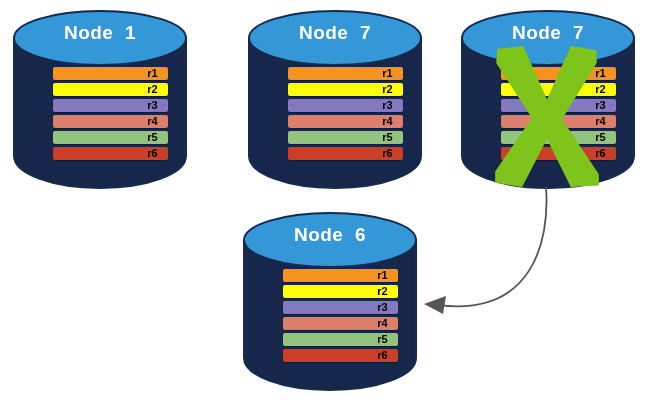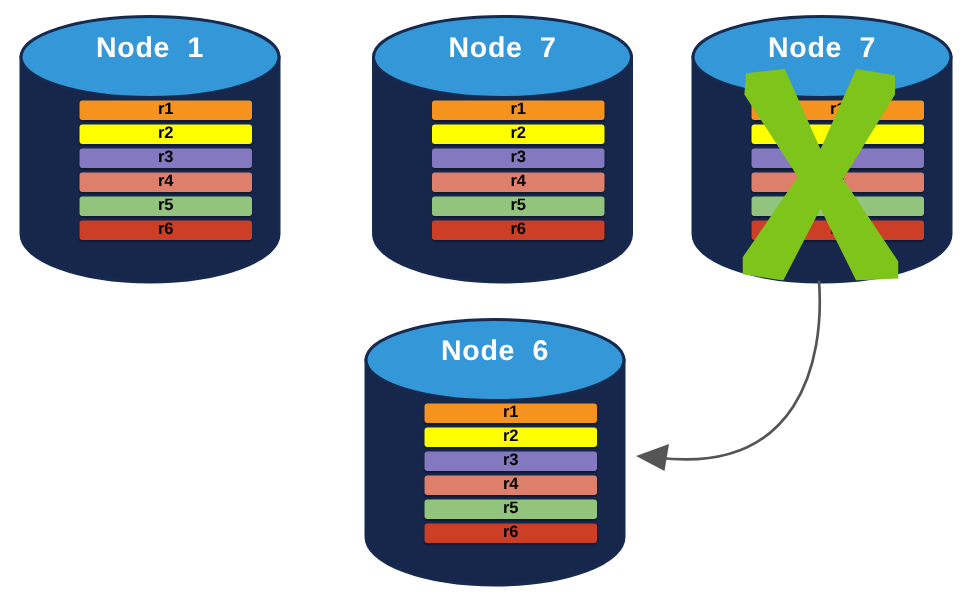--- a/index.html
+++ b/index.html
@@ -62,20 +62,21 @@
     position: absolute;
     left: 0;
     top: 0;
     width: 100%;
     height: 13px;
     line-height: 13px;
     text-align: center;
     font-size: 11px;
     font-weight: bold;
     color: #000000;
+    padding-left: 42px;
   }
 
   
   .cross {
     position: absolute;
     pointer-events: none;
   }
 
   
   .arrow-layer {

